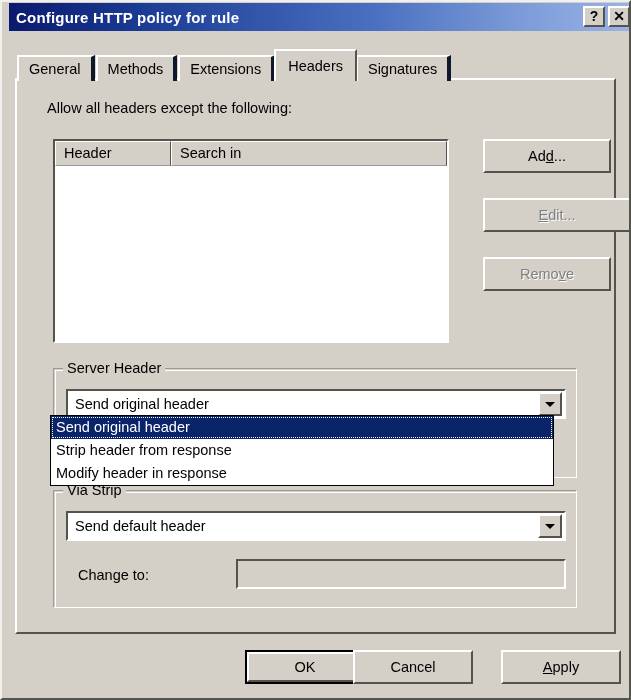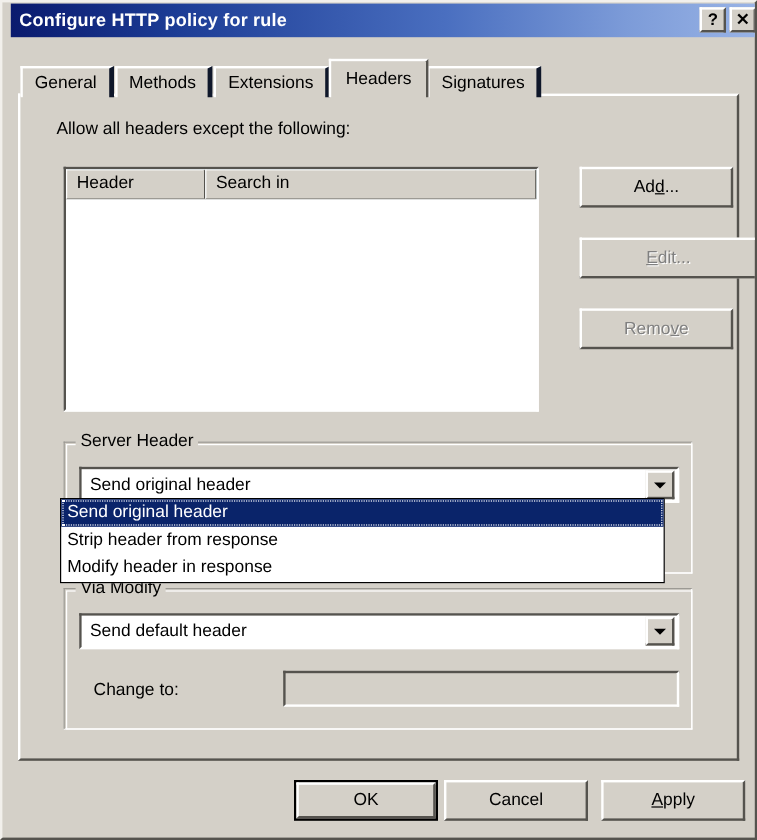--- a/index.html
+++ b/index.html
@@ -140,21 +140,21 @@
     background: #ffffff;
     border-left: 2px solid #55534e;
     border-top: 2px solid #55534e;
     border-right: 2px solid #ffffff;
     border-bottom: 2px solid #ffffff;
     overflow: hidden;
   }
   #listheader {
     display: flex;
     height: 25px;
-    background: #0c4a6e;
+    background: #b91c1c;
   }
   .col {
     height: 25px;
     line-height: 23px;
     background: #d4d0c8;
     border-top: 1px solid #ffffff;
     border-left: 1px solid #ffffff;
     border-right: 1px solid #55534e;
     border-bottom: 1px solid #9c9a94;
     box-sizing: border-box;
@@ -355,21 +355,21 @@
   #btn-ok .inner {
     position: absolute;
     left: 0; top: 0; right: 0; bottom: 0;
     border-left: 2px solid #ffffff;
     border-top: 2px solid #ffffff;
     border-right: 2px solid #55534e;
     border-bottom: 2px solid #55534e;
     line-height: 26px;
     box-sizing: border-box;
   }
-  #btn-cancel { left: 368px; top: 648px; }
+  #btn-cancel { left: 351px; top: 648px; }
   #btn-apply  { left: 499px; top: 648px; text-align: center; }
 </style>
 </head>
 <body>
 
 <div id="dialog">
 
   <div id="titlebar">
     <span id="title-text">Configure HTTP policy for rule</span>
     <div id="titlebar-buttons">
@@ -420,21 +420,21 @@
 
     <div class="groupbox" id="gb-server">
       <div class="gb-title">Server Header</div>
       <div class="combo" id="combo-server">
         <div class="val">Send original header</div>
         <div class="combo-arrow"></div>
       </div>
     </div>
 
     <div class="groupbox" id="gb-via">
-      <div class="gb-title">Via Modify</div>
+      <div class="gb-title">Via Strip</div>
       <div class="combo" id="combo-via">
         <div class="val">Send default header</div>
         <div class="combo-arrow"></div>
       </div>
       <div id="changeto-label">Change to:</div>
       <div id="changeto-field"></div>
     </div>
 
   </div>
 

